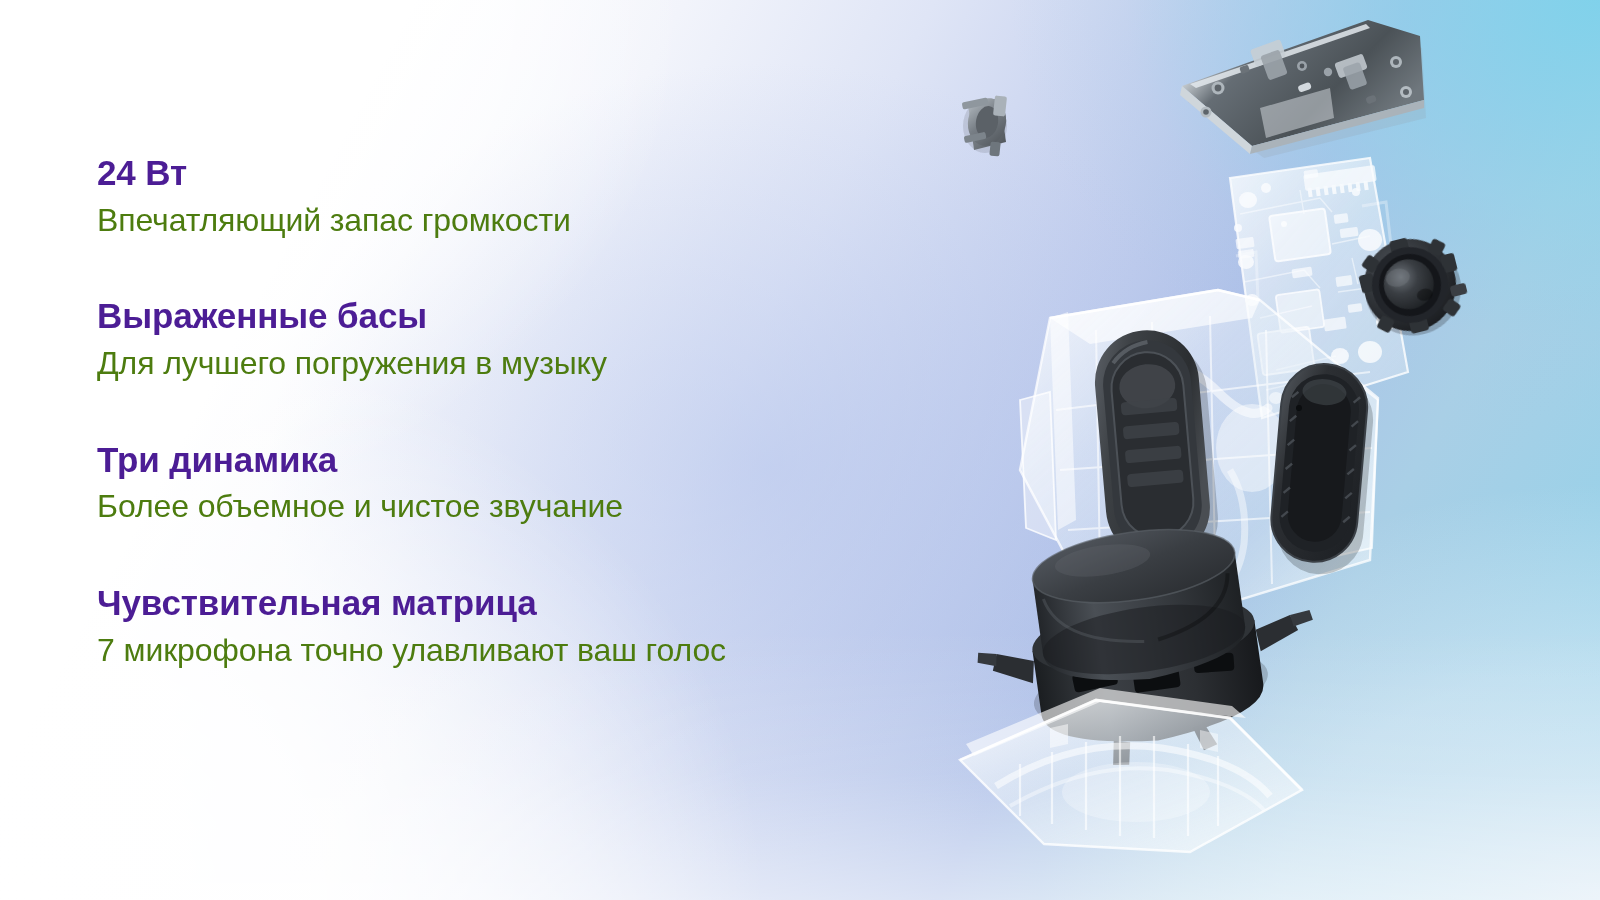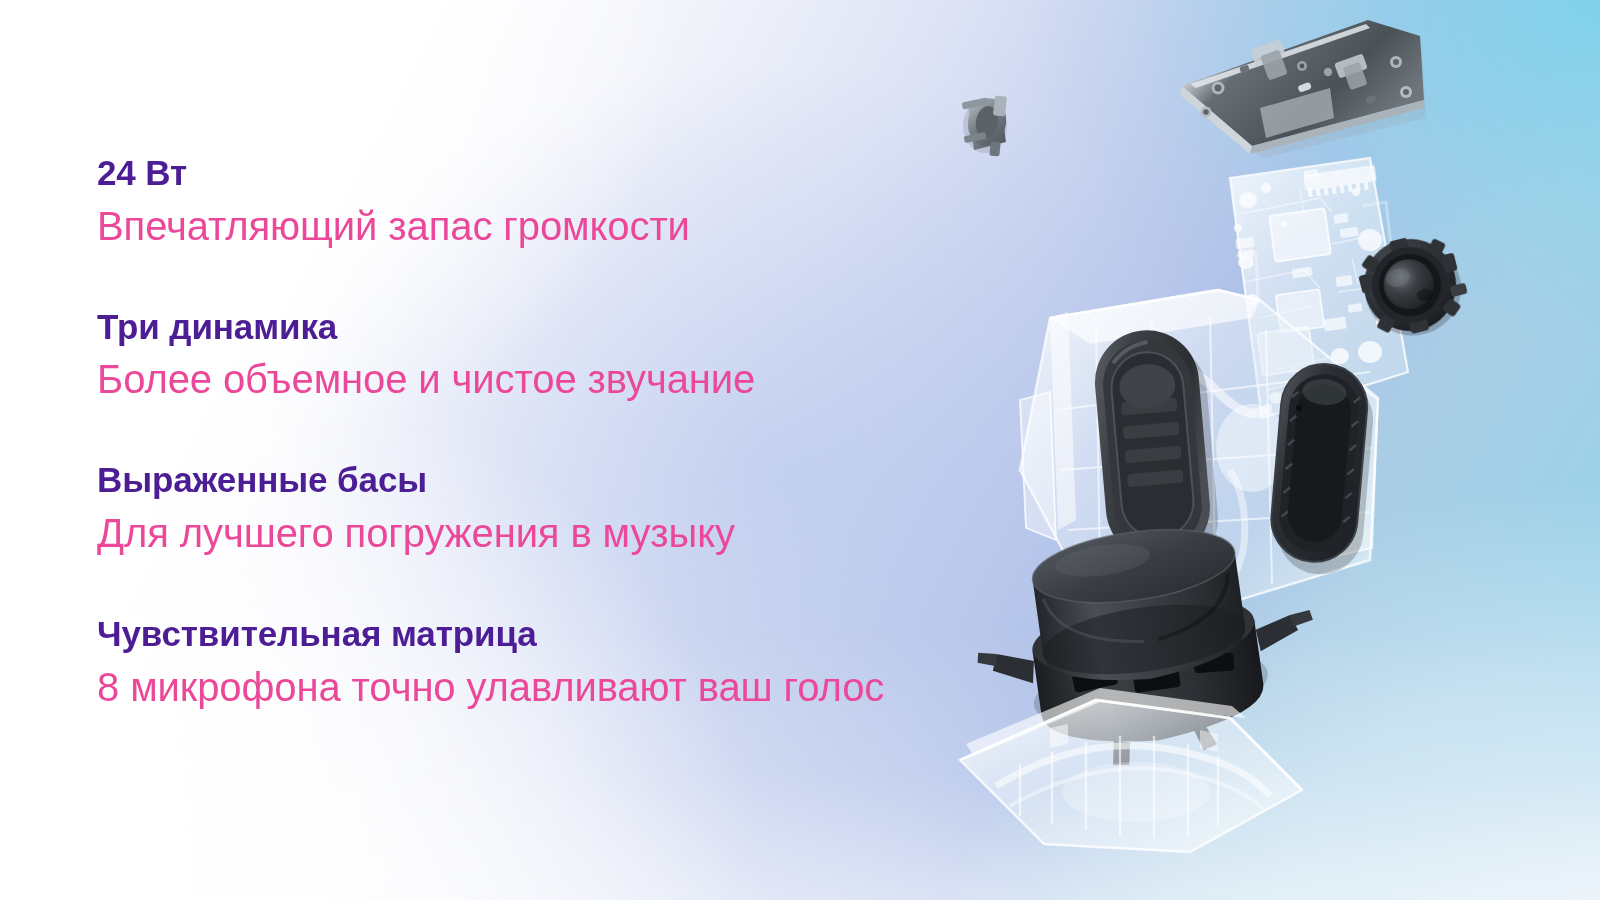--- a/index.html
+++ b/index.html
@@ -22,21 +22,21 @@
 
   
   #features{position:absolute;left:97px;top:152px;width:820px;}
   .feature{margin-bottom:54px;}
   .feature:last-child{margin-bottom:18px;}
   .f-title{
     font-size:35px;font-weight:700;color:#4c1d95;
     letter-spacing:-0.1px;line-height:1.22;white-space:nowrap;
   }
   .f-sub{
-    font-size:40px;font-weight:400;color:#ec4899;
+    font-size:32px;font-weight:400;color:#4d7c0f;
     letter-spacing:-0.1px;line-height:1.30;margin-top:5px;white-space:nowrap;
   }
 
   
   #product{position:absolute;left:900px;top:0;width:700px;height:900px;}
   #product svg{display:block;width:700px;height:900px;}
 </style>
 </head>
 <body>
 
@@ -51,32 +51,32 @@
   <div class="bg bg-bottomfade"></div>
 
   <div id="features">
 
     <div class="feature">
       <div class="f-title">24 Вт</div>
       <div class="f-sub">Впечатляющий запас громкости</div>
     </div>
 
     <div class="feature">
+      <div class="f-title">Выраженные басы</div>
+      <div class="f-sub">Для лучшего погружения в музыку</div>
+    </div>
+
+    <div class="feature">
       <div class="f-title">Три динамика</div>
       <div class="f-sub">Более объемное и чистое звучание</div>
     </div>
 
     <div class="feature">
-      <div class="f-title">Выраженные басы</div>
-      <div class="f-sub">Для лучшего погружения в музыку</div>
-    </div>
-
-    <div class="feature">
       <div class="f-title">Чувствительная матрица</div>
-      <div class="f-sub">8 микрофона точно улавливают ваш голос</div>
+      <div class="f-sub">7 микрофона точно улавливают ваш голос</div>
     </div>
 
   </div>
 
   <div id="product">
     <svg viewBox="0 0 700 900" xmlns="http://www.w3.org/2000/svg">
       <defs>
         <linearGradient id="gMetalTop" x1="0" y1="0" x2="1" y2="0.5">
           <stop offset="0" stop-color="#8e979e"></stop>
           <stop offset="0.18" stop-color="#d7dde1"></stop>

